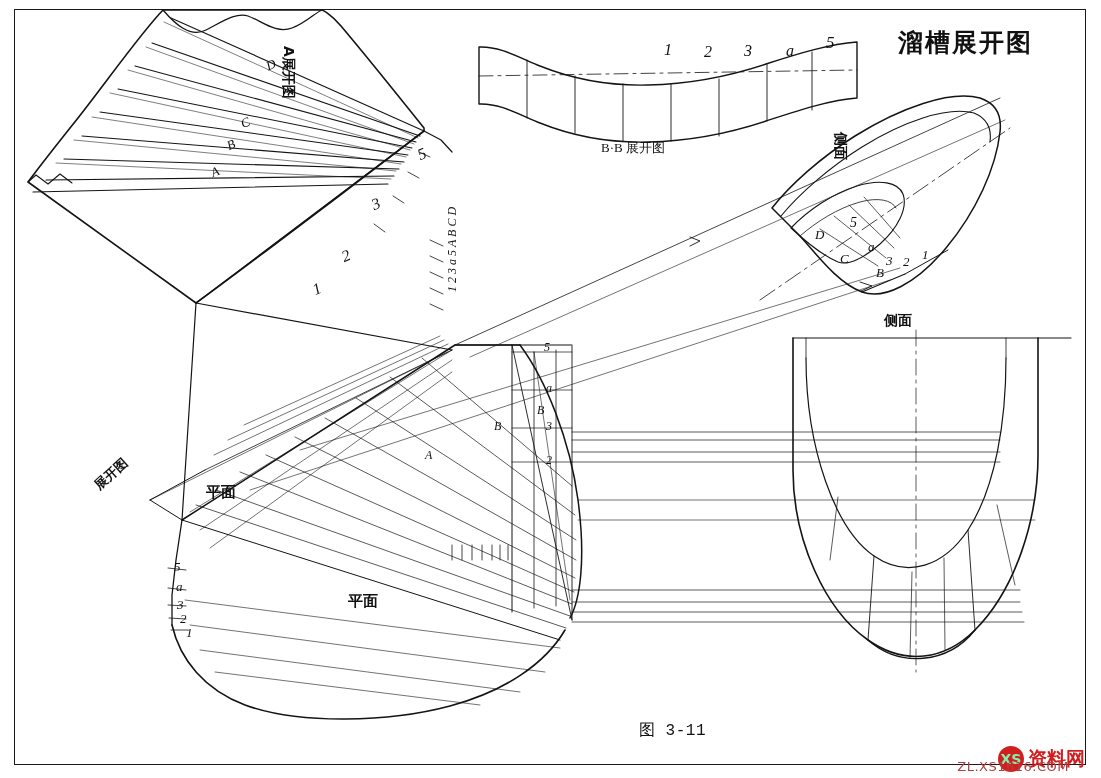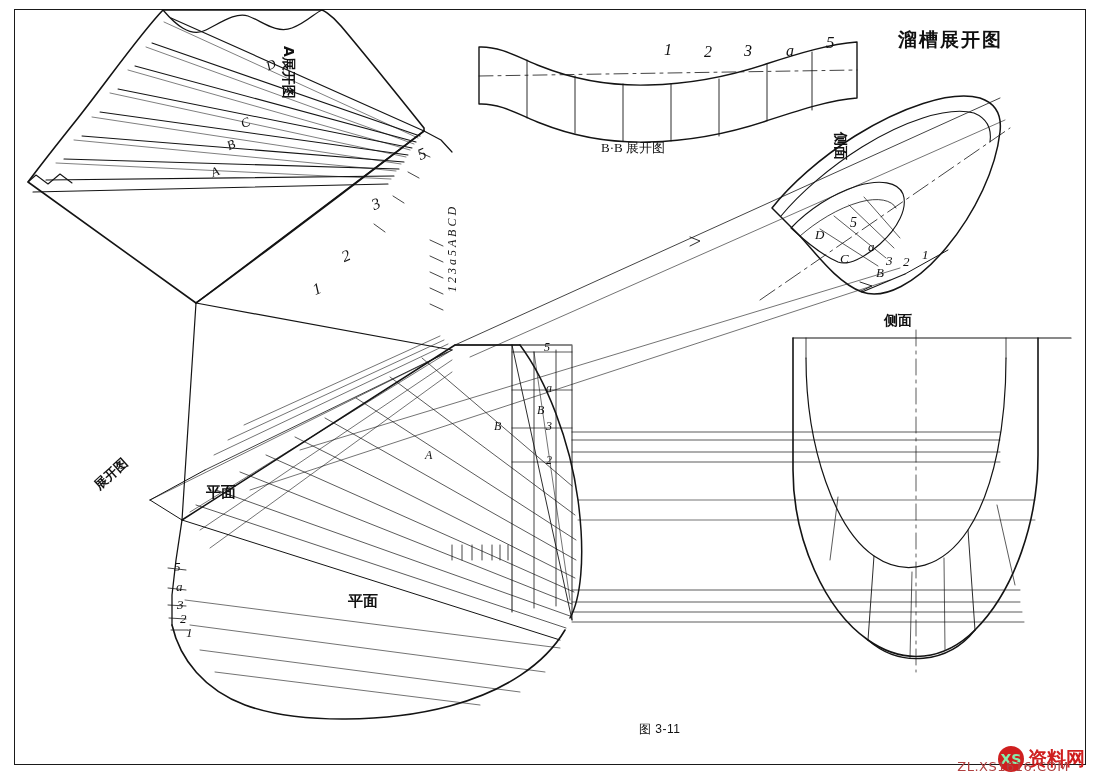--- a/index.html
+++ b/index.html
@@ -41,26 +41,26 @@
   }
   .cn {
     font-family: "DejaVu Sans", sans-serif;
     font-weight: bold;
   }
   .num {
     font-family: "Liberation Serif", serif;
     font-style: italic;
   }
   .title {
-    font-size: 19px;
+    font-size: 25px;
     letter-spacing: 2px;
   }
   .figno {
-    font-family: Liberation Sans, sans-serif;
-    font-size: 12px;
+    font-family: Liberation Mono, monospace;
+    font-size: 16px;
     letter-spacing: .5px;
   }
   .wm {
     position: absolute;
     right: 16px;
     bottom: 6px;
     display: flex;
     align-items: center;
     gap: 4px;
   }

